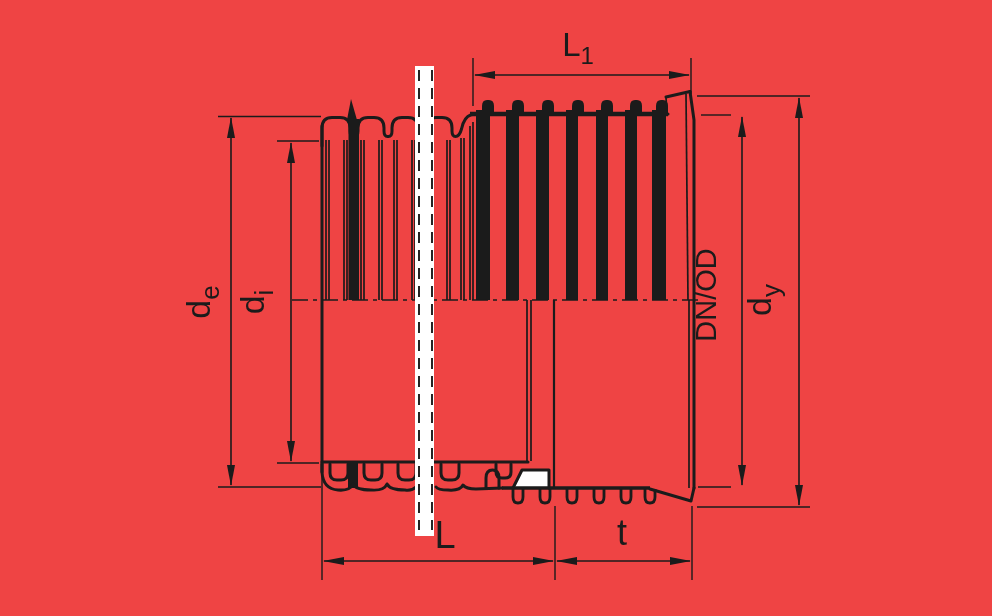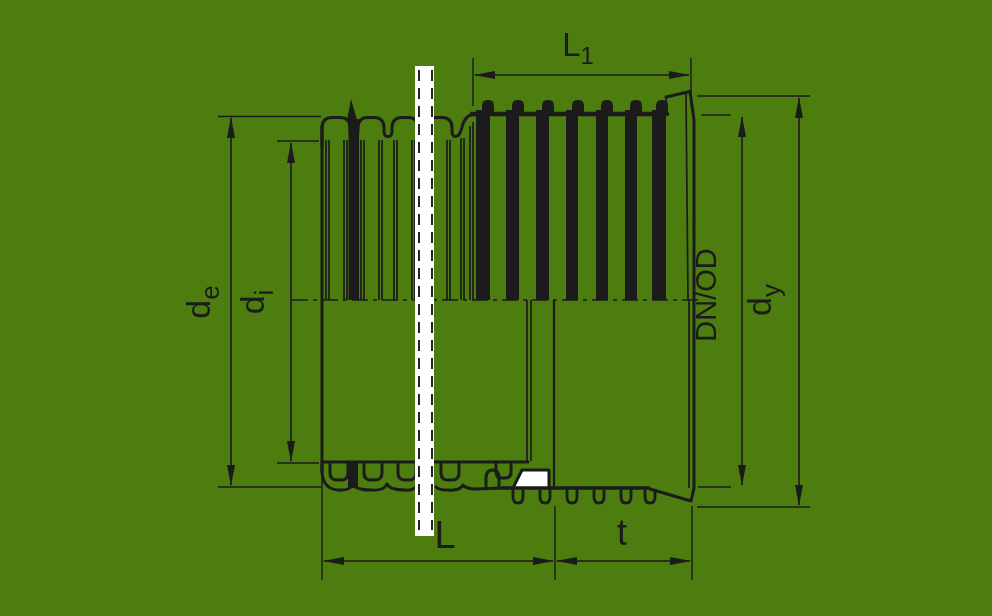--- a/index.html
+++ b/index.html
@@ -8,21 +8,21 @@
     background: #ffffff;
     width: 992px;
     height: 616px;
     overflow: hidden;
     font-family: "Liberation Sans", sans-serif;
   }
   .stage {
     position: relative;
     width: 992px;
     height: 616px;
-    background: #4d7c0f;
+    background: #ef4444;
   }
   svg { display: block; }
   .ink   { stroke: #1b1b1b; fill: none; }
   .thick { stroke-width: 3;   stroke-linejoin: round; stroke-linecap: round; }
   .xthick{ stroke-width: 4.6; stroke-linecap: butt; }
   .thin  { stroke-width: 1.7; stroke-linecap: butt; }
   .dim   { stroke-width: 1.6; stroke-linecap: butt; }
   .ext   { stroke-width: 1.4; stroke-linecap: butt; }
   .fillink { fill: #1b1b1b; stroke: none; }
   .whitefill { fill: #ffffff; }

